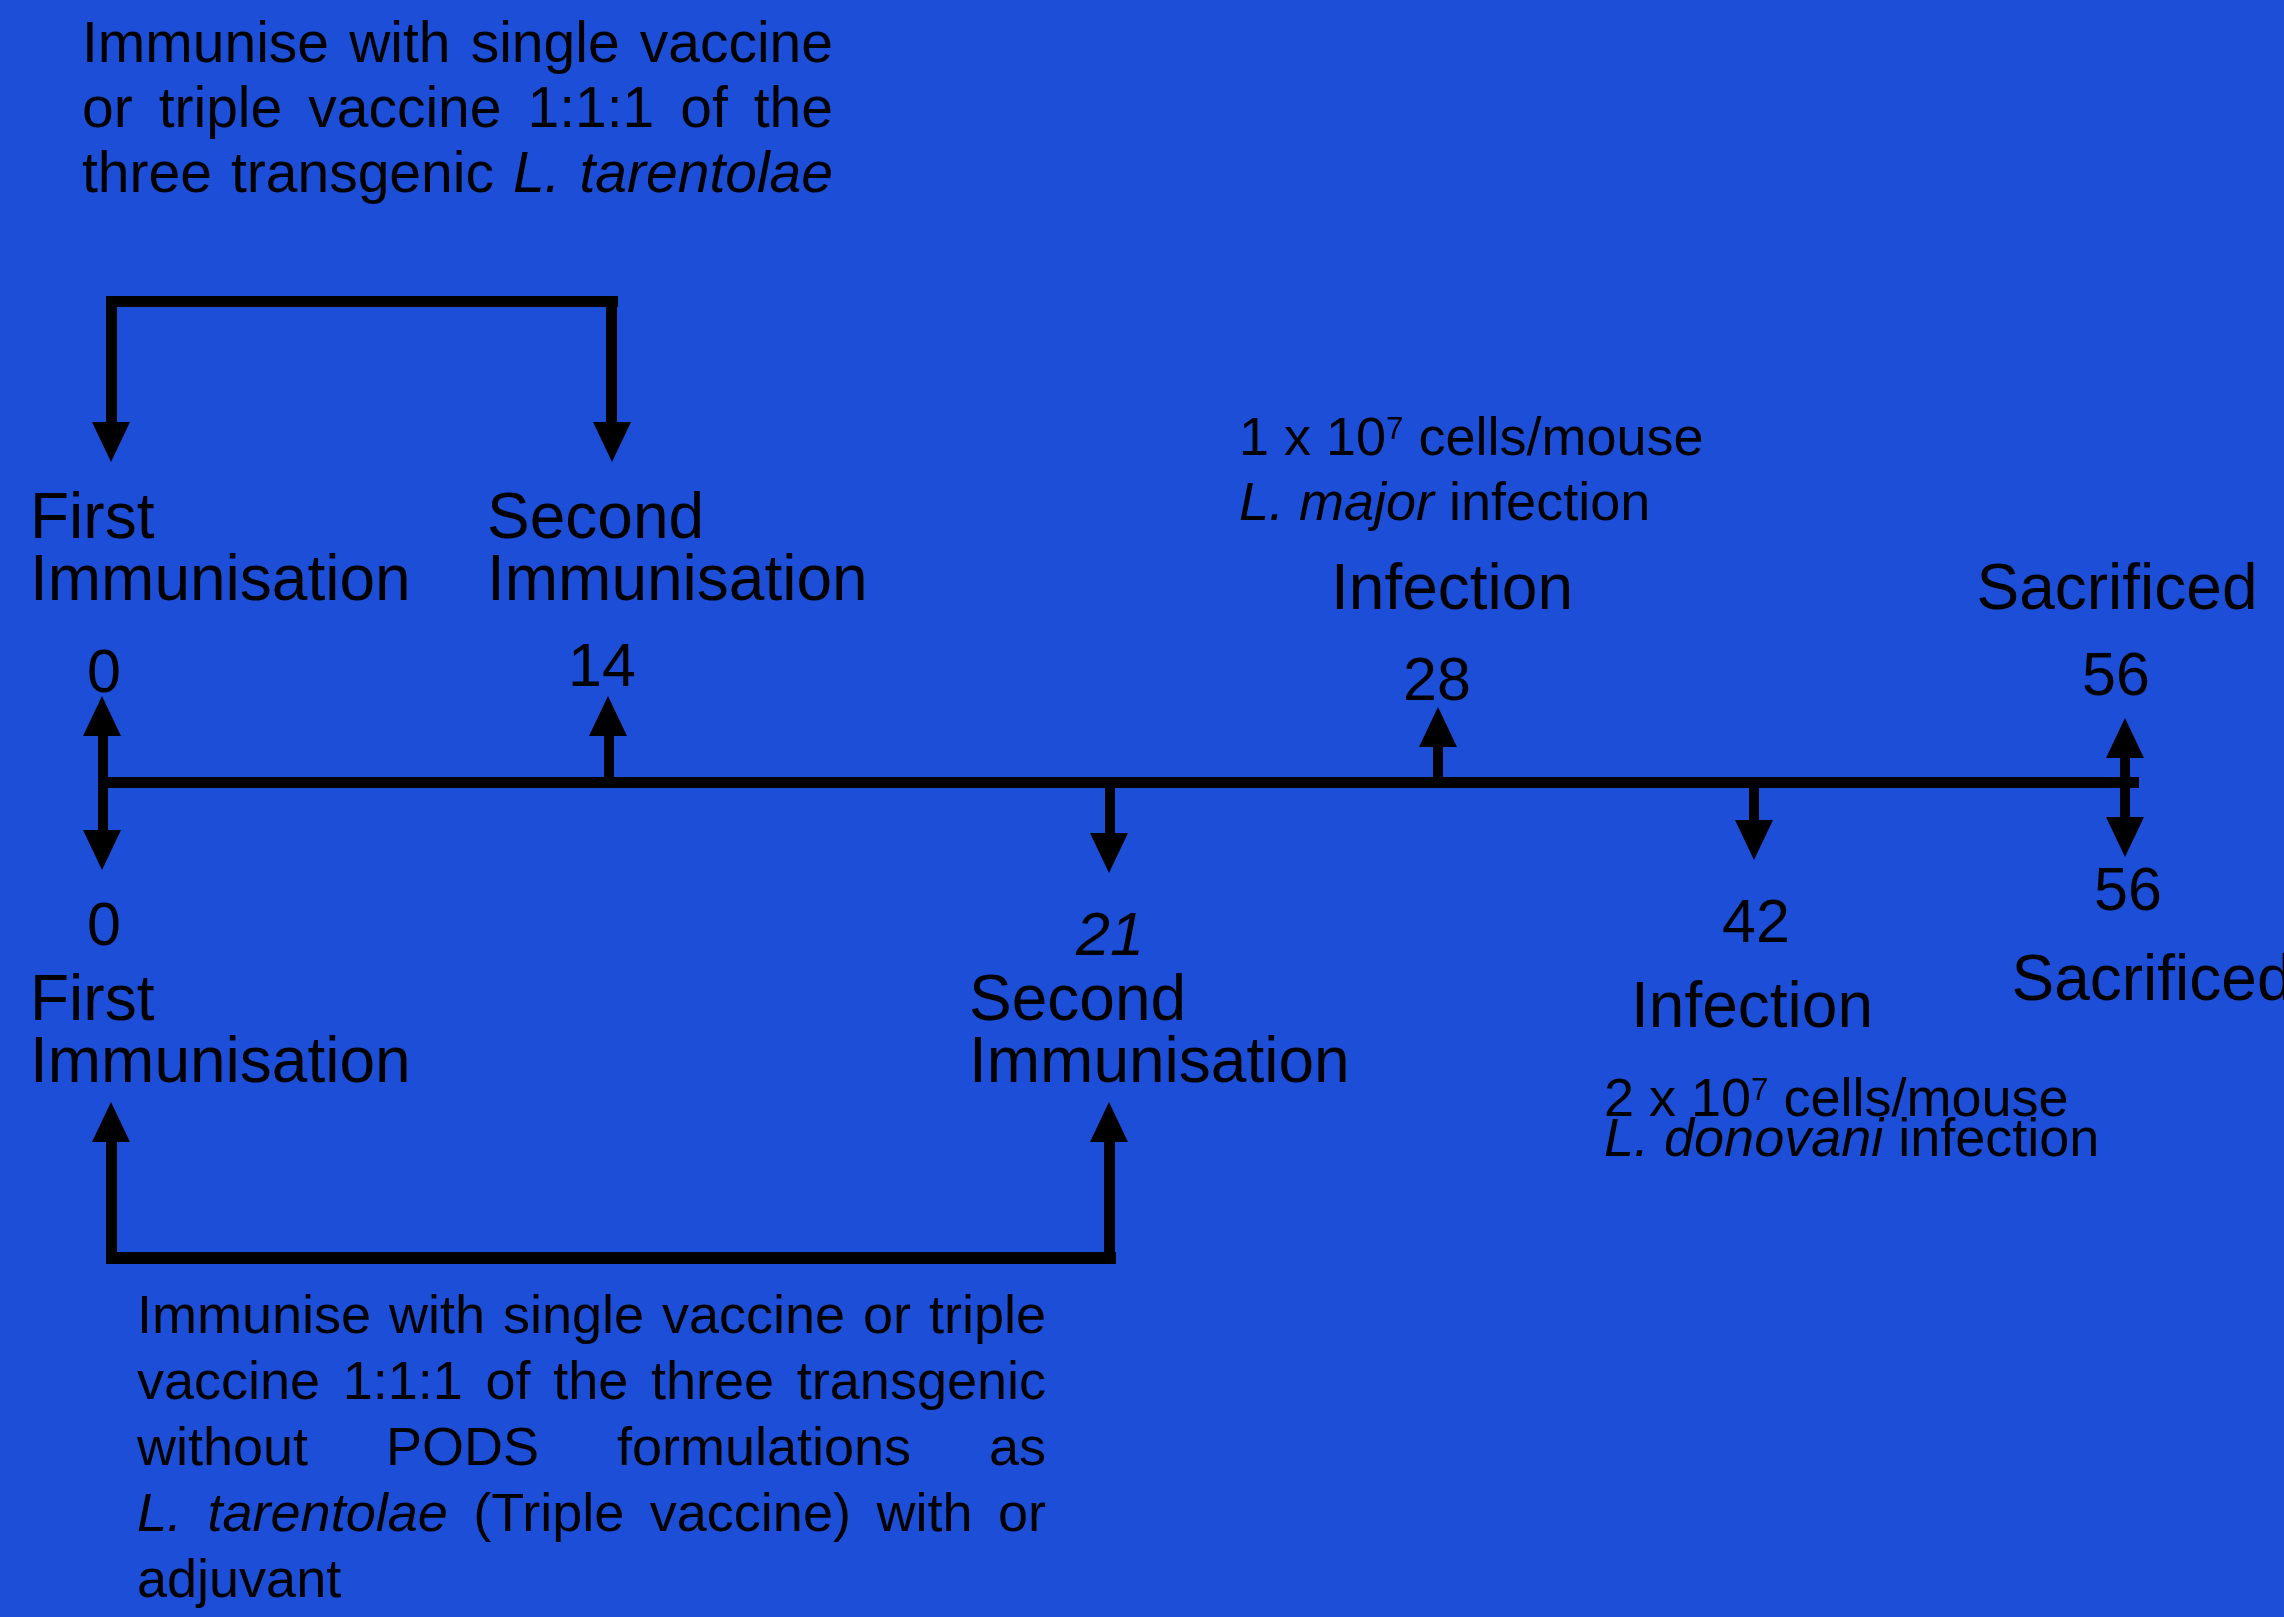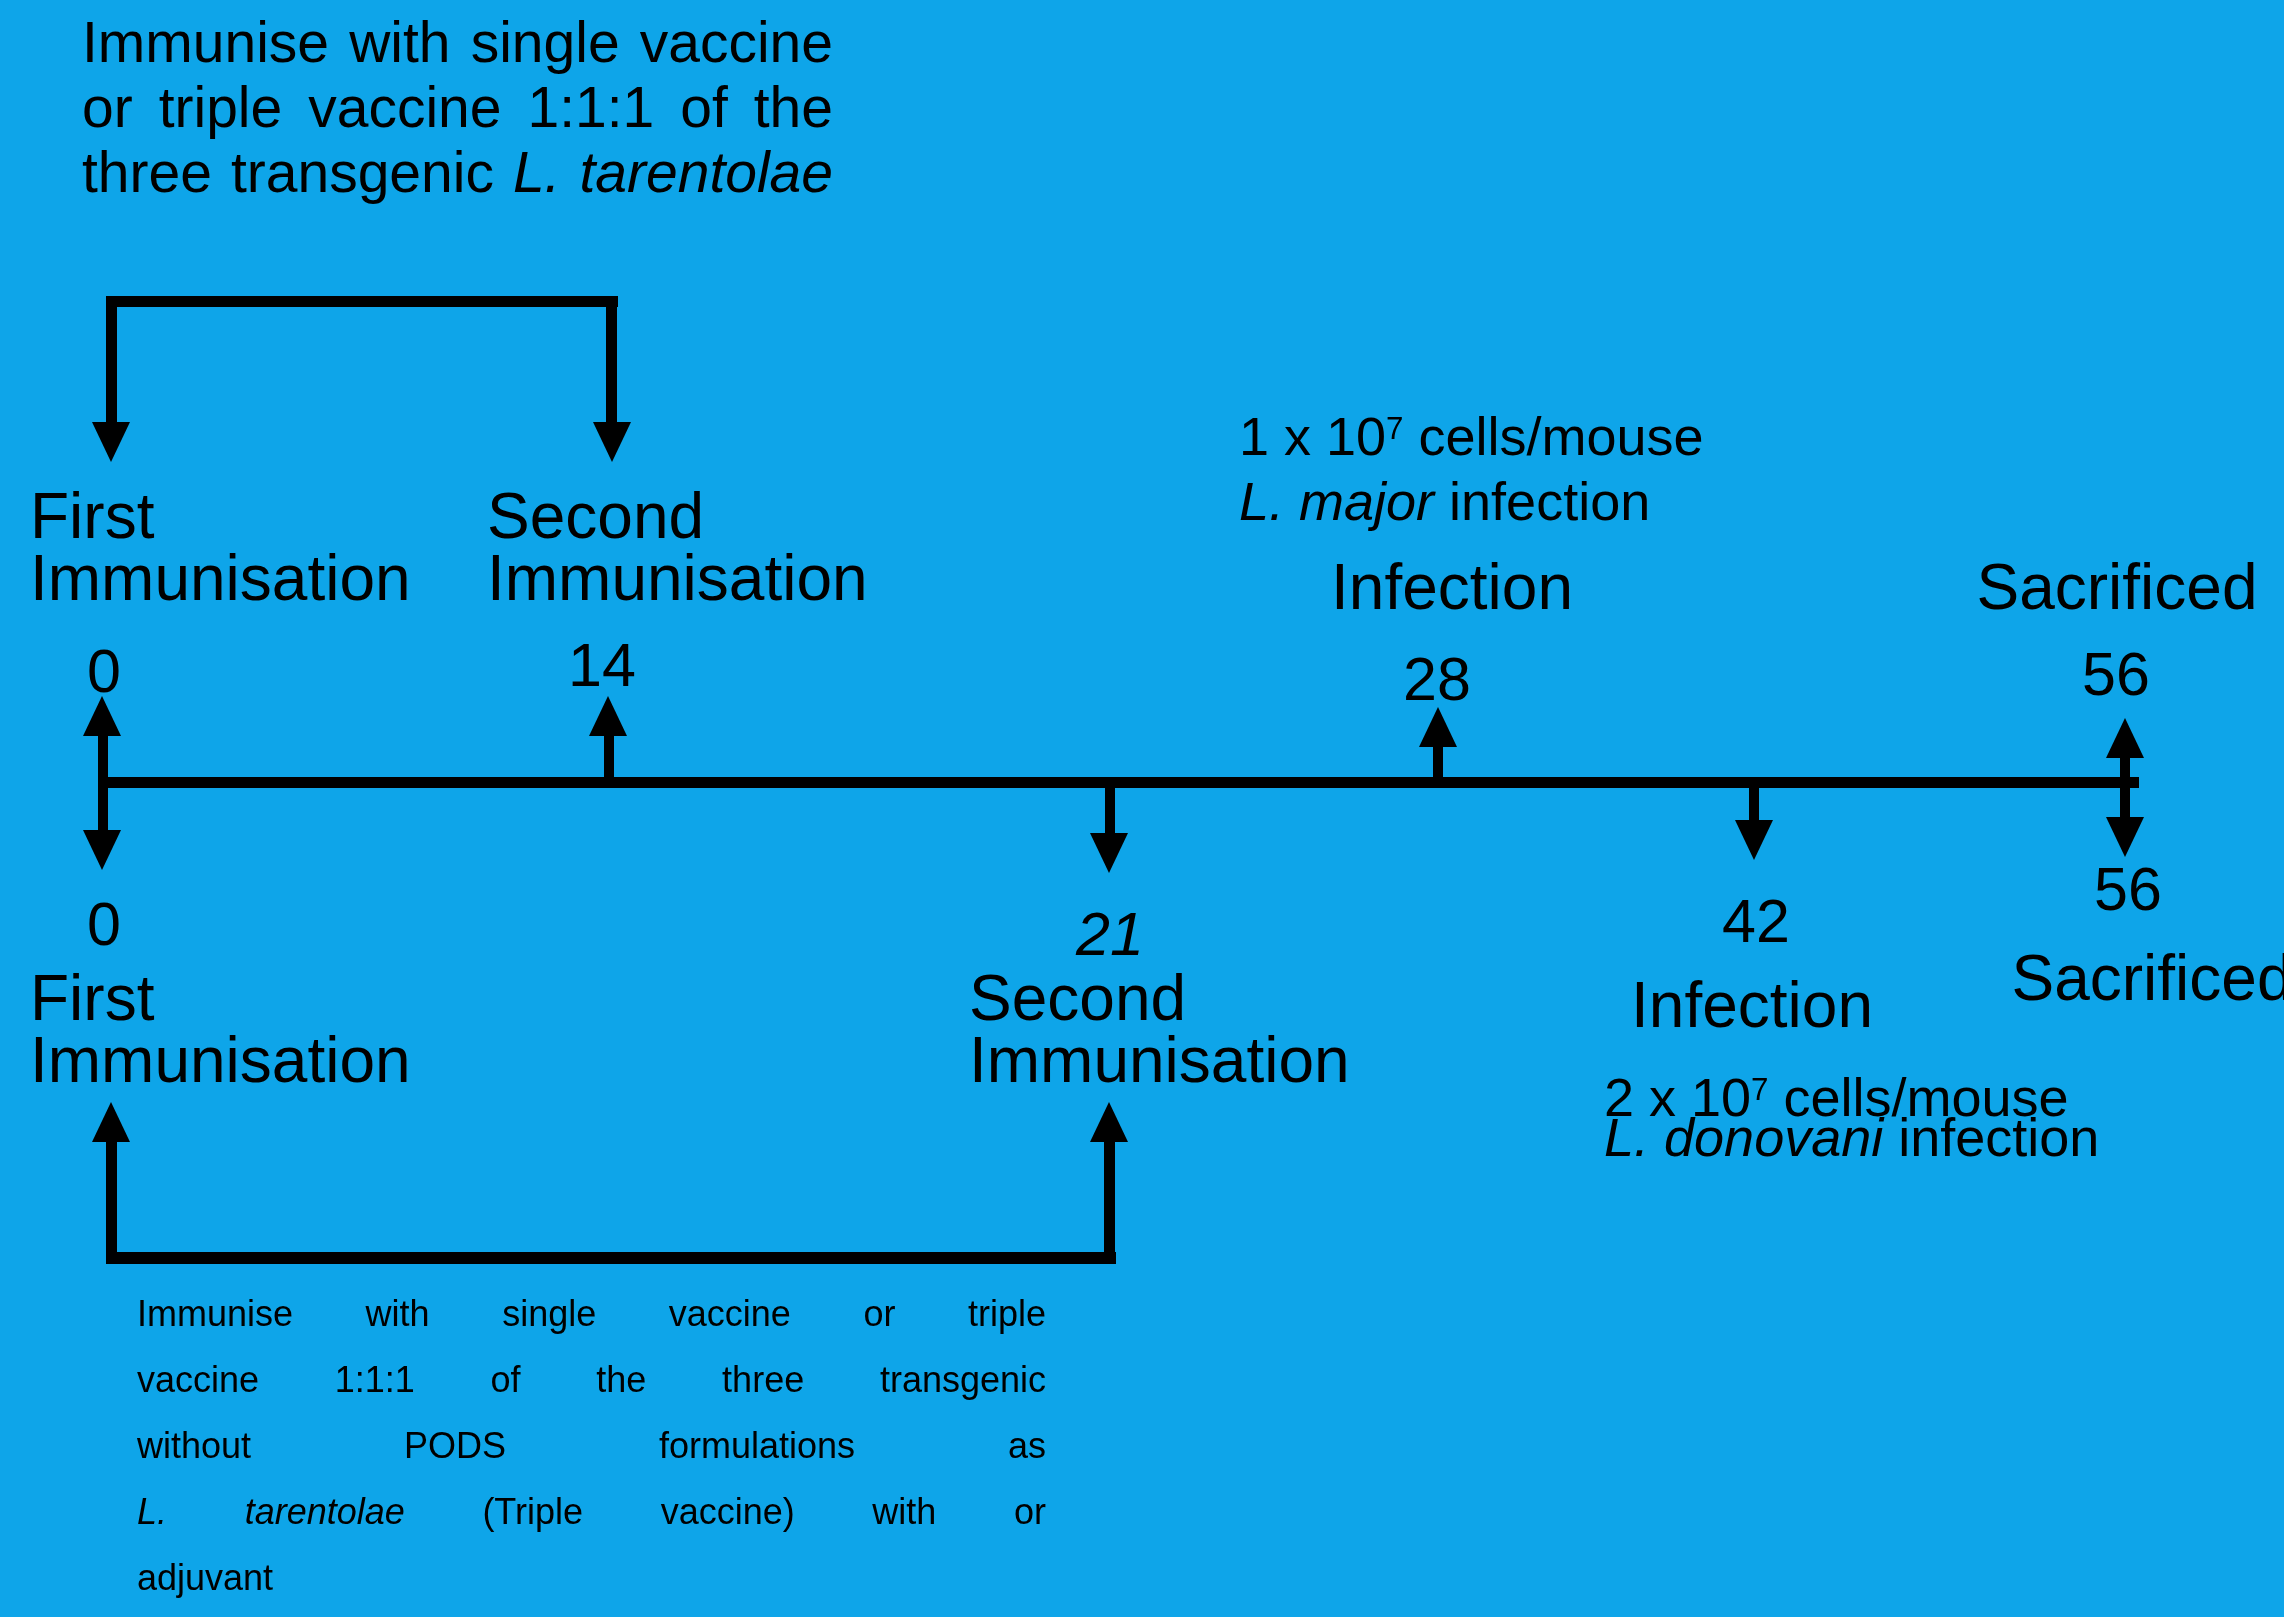--- a/index.html
+++ b/index.html
@@ -1,28 +1,28 @@
 <!DOCTYPE html>
 <html style="font-size:11px"><head>
 <meta charset="utf-8">
 <style>
   html,body{margin:0;padding:0;background:#ffffff;}
   #canvas{
     position:relative;
     width:2284px;height:1617px;
-    background:#0ea5e9;
+    background:#1d4ed8;
     font-family:"Liberation Sans","DejaVu Sans",sans-serif;
     color:#000000;
     overflow:hidden;
   }
   .note{position:absolute;}
   .note .jline{text-align:justify;text-align-last:justify;}
   .note .nline{text-align:left;}
   .top-note{left:82px;top:9.7px;width:751px;font-size:57px;line-height:65px;}
-  .bottom-note{left:137px;top:1281px;width:909px;font-size:36px;line-height:66px;}
+  .bottom-note{left:137px;top:1281px;width:909px;font-size:54px;line-height:66px;}
   .label{position:absolute;font-size:64px;line-height:62px;}
   .label.cx{transform:translateX(-50%);white-space:nowrap;}
   .dose{position:absolute;font-size:54px;line-height:65px;white-space:nowrap;}
   .day{position:absolute;font-size:61px;line-height:64px;transform:translateX(-50%);white-space:nowrap;}
   .it{font-style:italic;margin-top:32px;}
   .sup{font-size:0.58em;position:relative;top:-0.5em;}
   .hline{position:absolute;background:#000000;}
   .vshaft{position:absolute;width:9.7px;background:#000000;}
   .vbar{position:absolute;width:11px;background:#000000;}
   .head-up{position:absolute;width:0;height:0;

